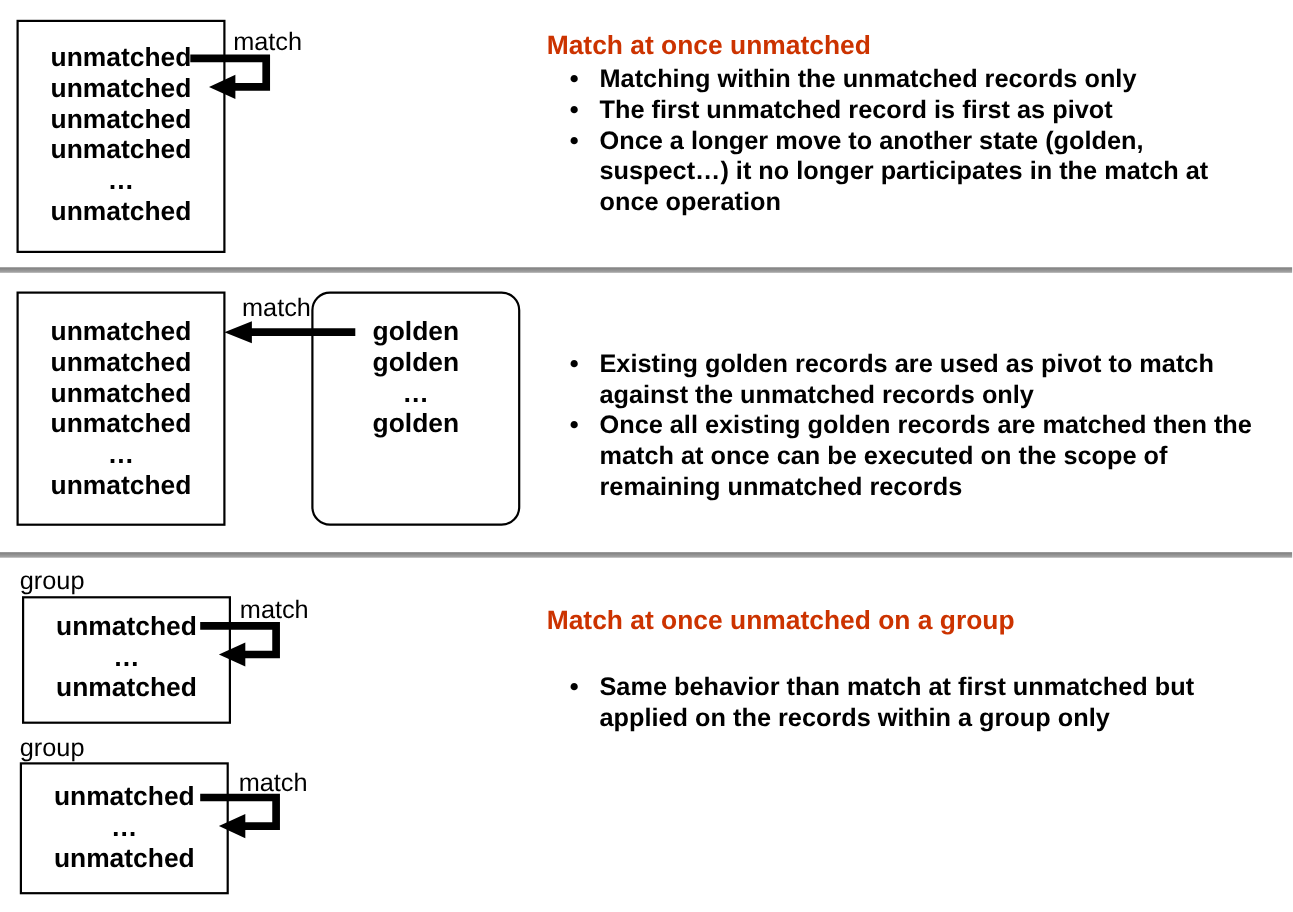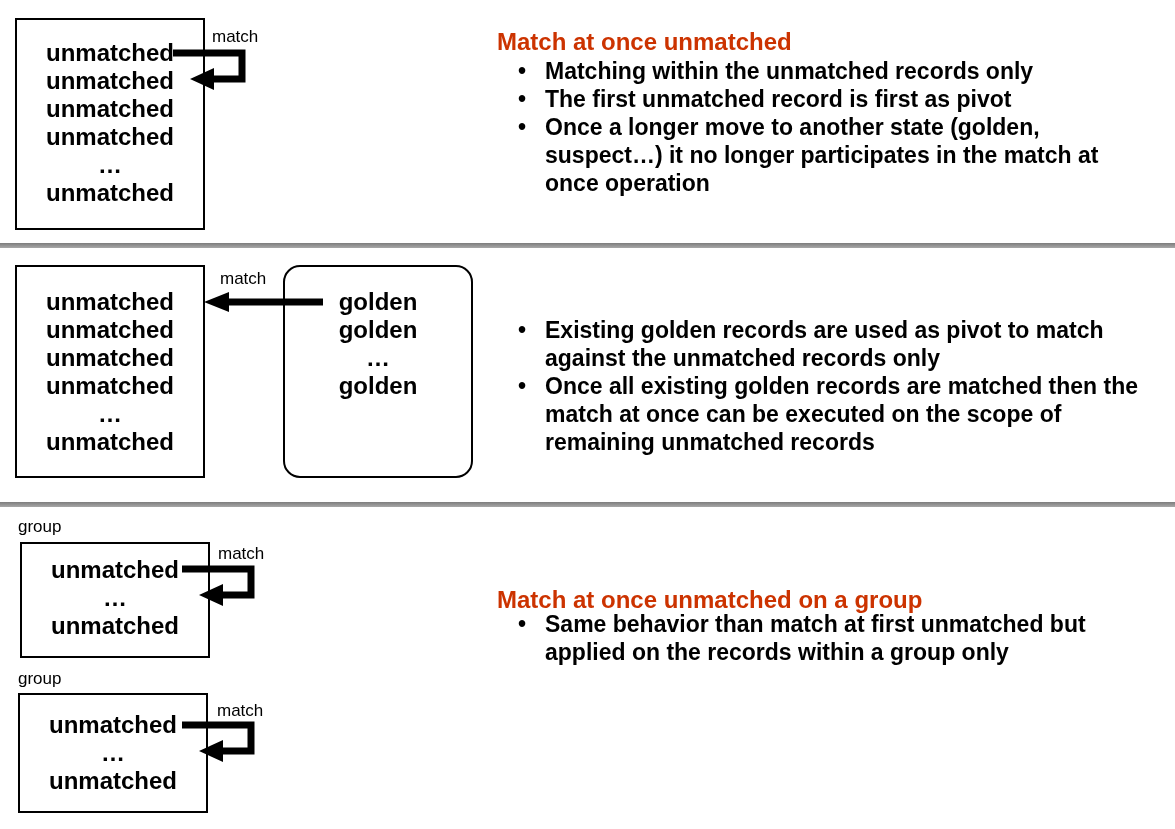--- a/index.html
+++ b/index.html
@@ -21,21 +21,21 @@
   .box-line {
     font-size: 24px;
     font-weight: bold;
     line-height: 28px;
     text-align: center;
     color: #000;
     white-space: nowrap;
   }
   .small-label {
     position: absolute;
-    font-size: 17px;
+    font-size: 23px;
     font-weight: normal;
     color: #000;
     white-space: nowrap;
     line-height: 22px;
   }
   .heading {
     position: absolute;
     font-size: 24px;
     font-weight: bold;
     color: #CC3300;
@@ -169,21 +169,21 @@
       <div class="box-line">unmatched</div>
     </div>
   </div>
 
   <svg class="arrow-svg" style="left:179px; top:715px;" width="82" height="50" viewBox="0 0 82 50">
     <path d="M 3 10 H 72 V 36 H 42" fill="none" stroke="#000" stroke-width="7"></path>
     <polygon points="20,36 44,25 44,47" fill="#000"></polygon>
   </svg>
   <div class="small-label" style="left:217px; top:700px;">match</div>
 
-  <h2 class="heading" style="left:497px; top:584px;">Match at once unmatched on a group</h2>
+  <h2 class="heading" style="left:497px; top:549px;">Match at once unmatched on a group</h2>
 
   <div class="bullets" style="left:518px; top:610px;">
     <div class="bullet-row">
       <span class="bullet-dot">•</span>
       <span class="bullet-text">Same behavior than match at first unmatched but applied on the records within a group only</span>
     </div>
   </div>
 
 </div>
 

